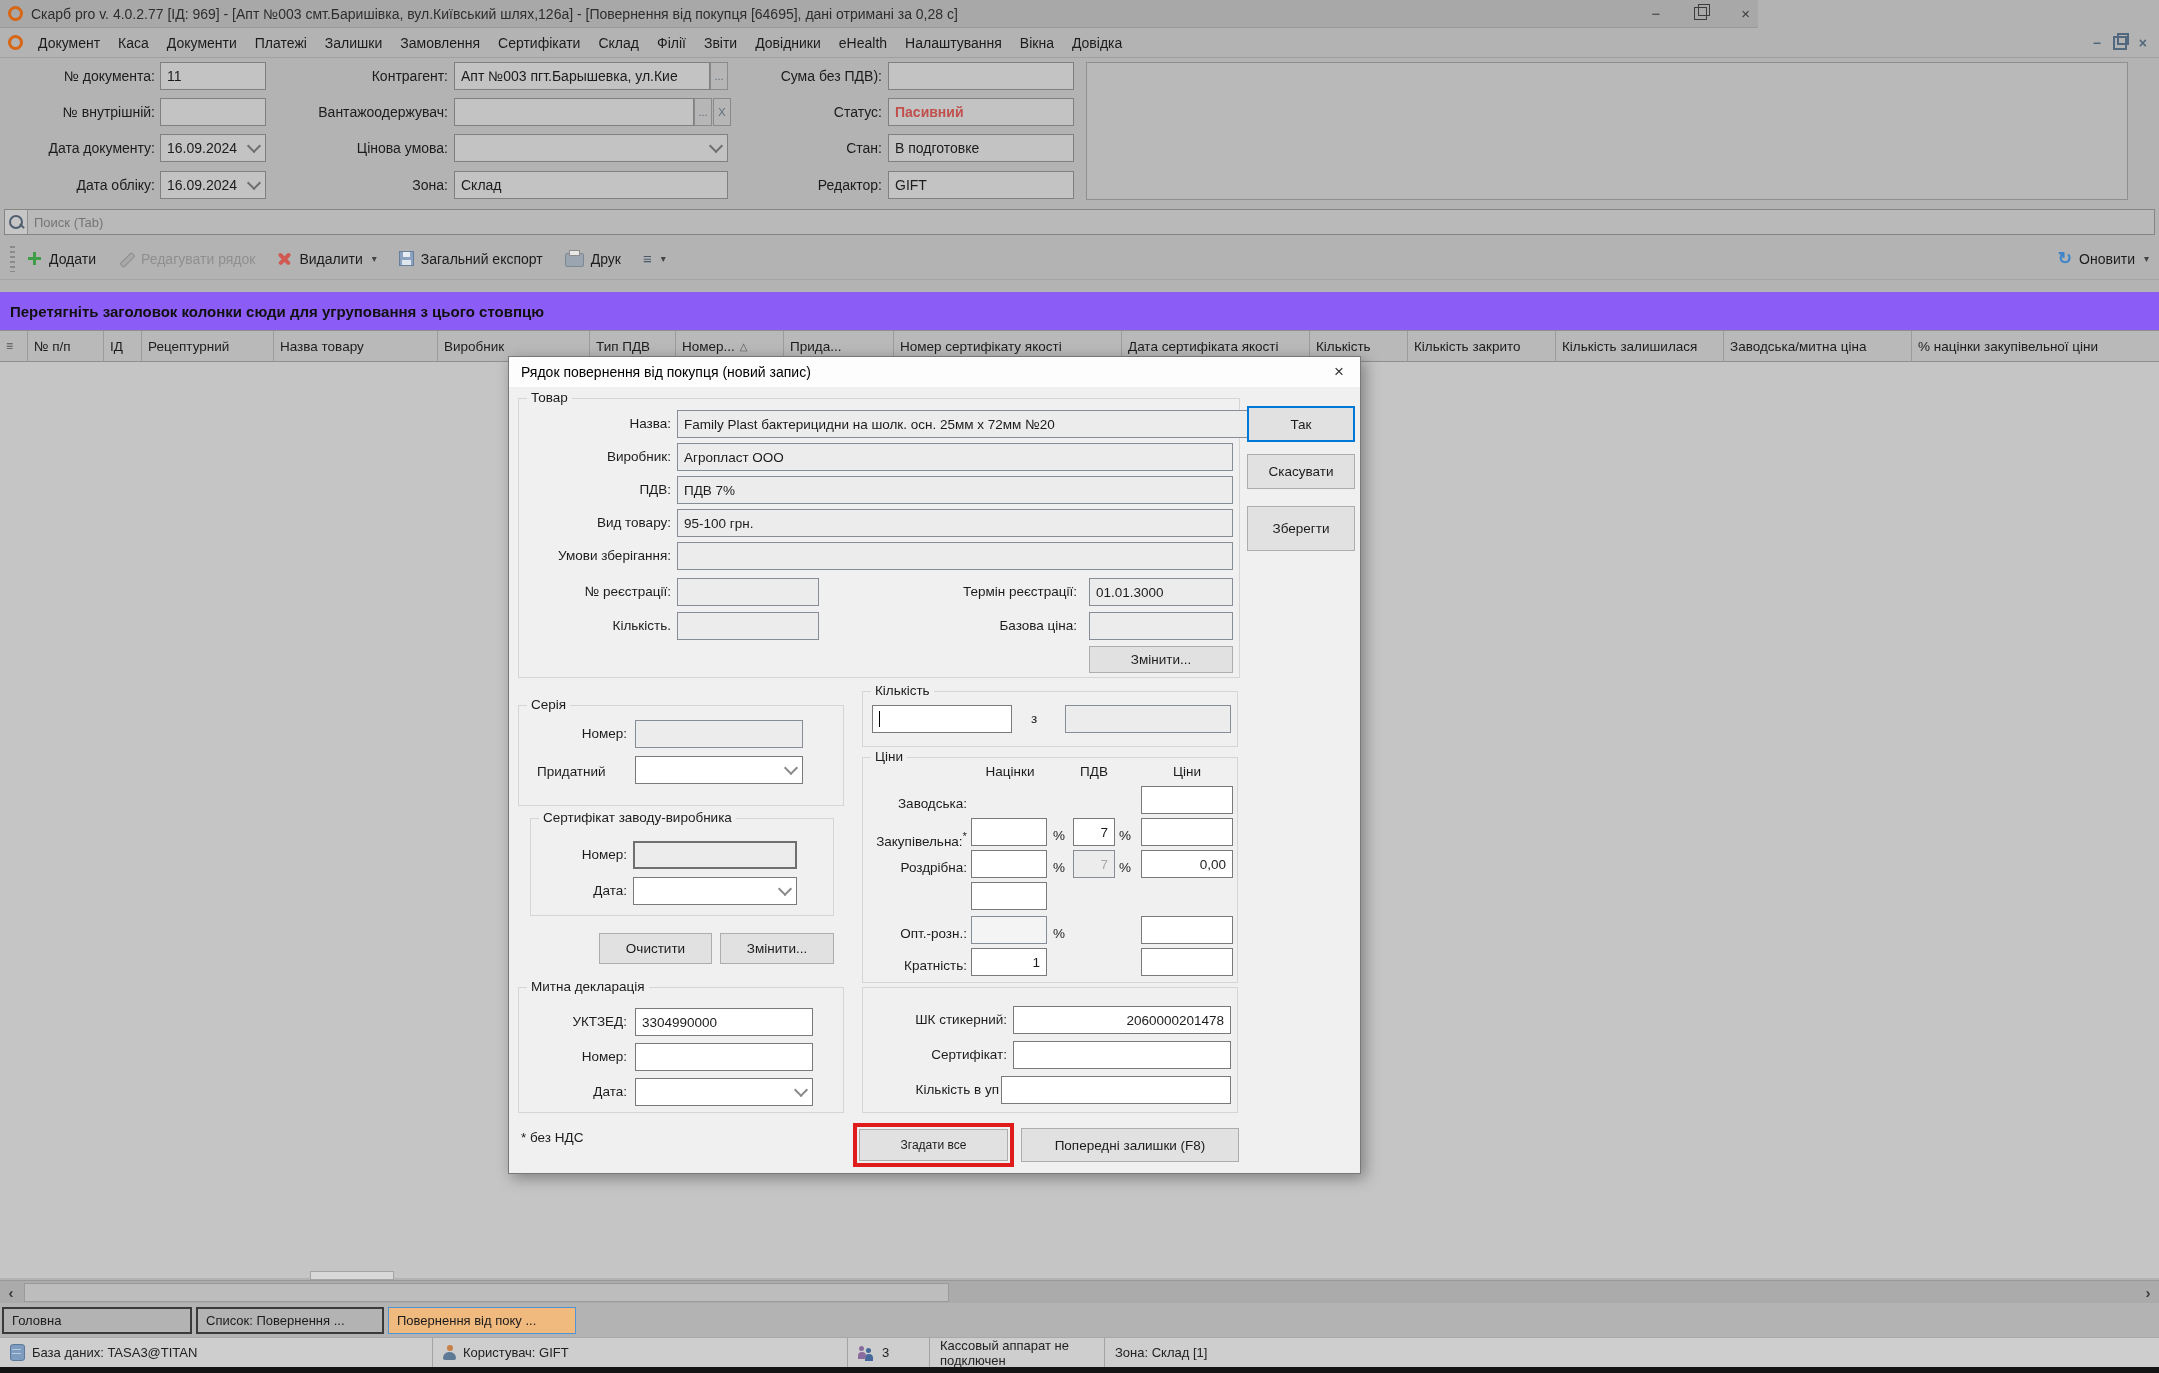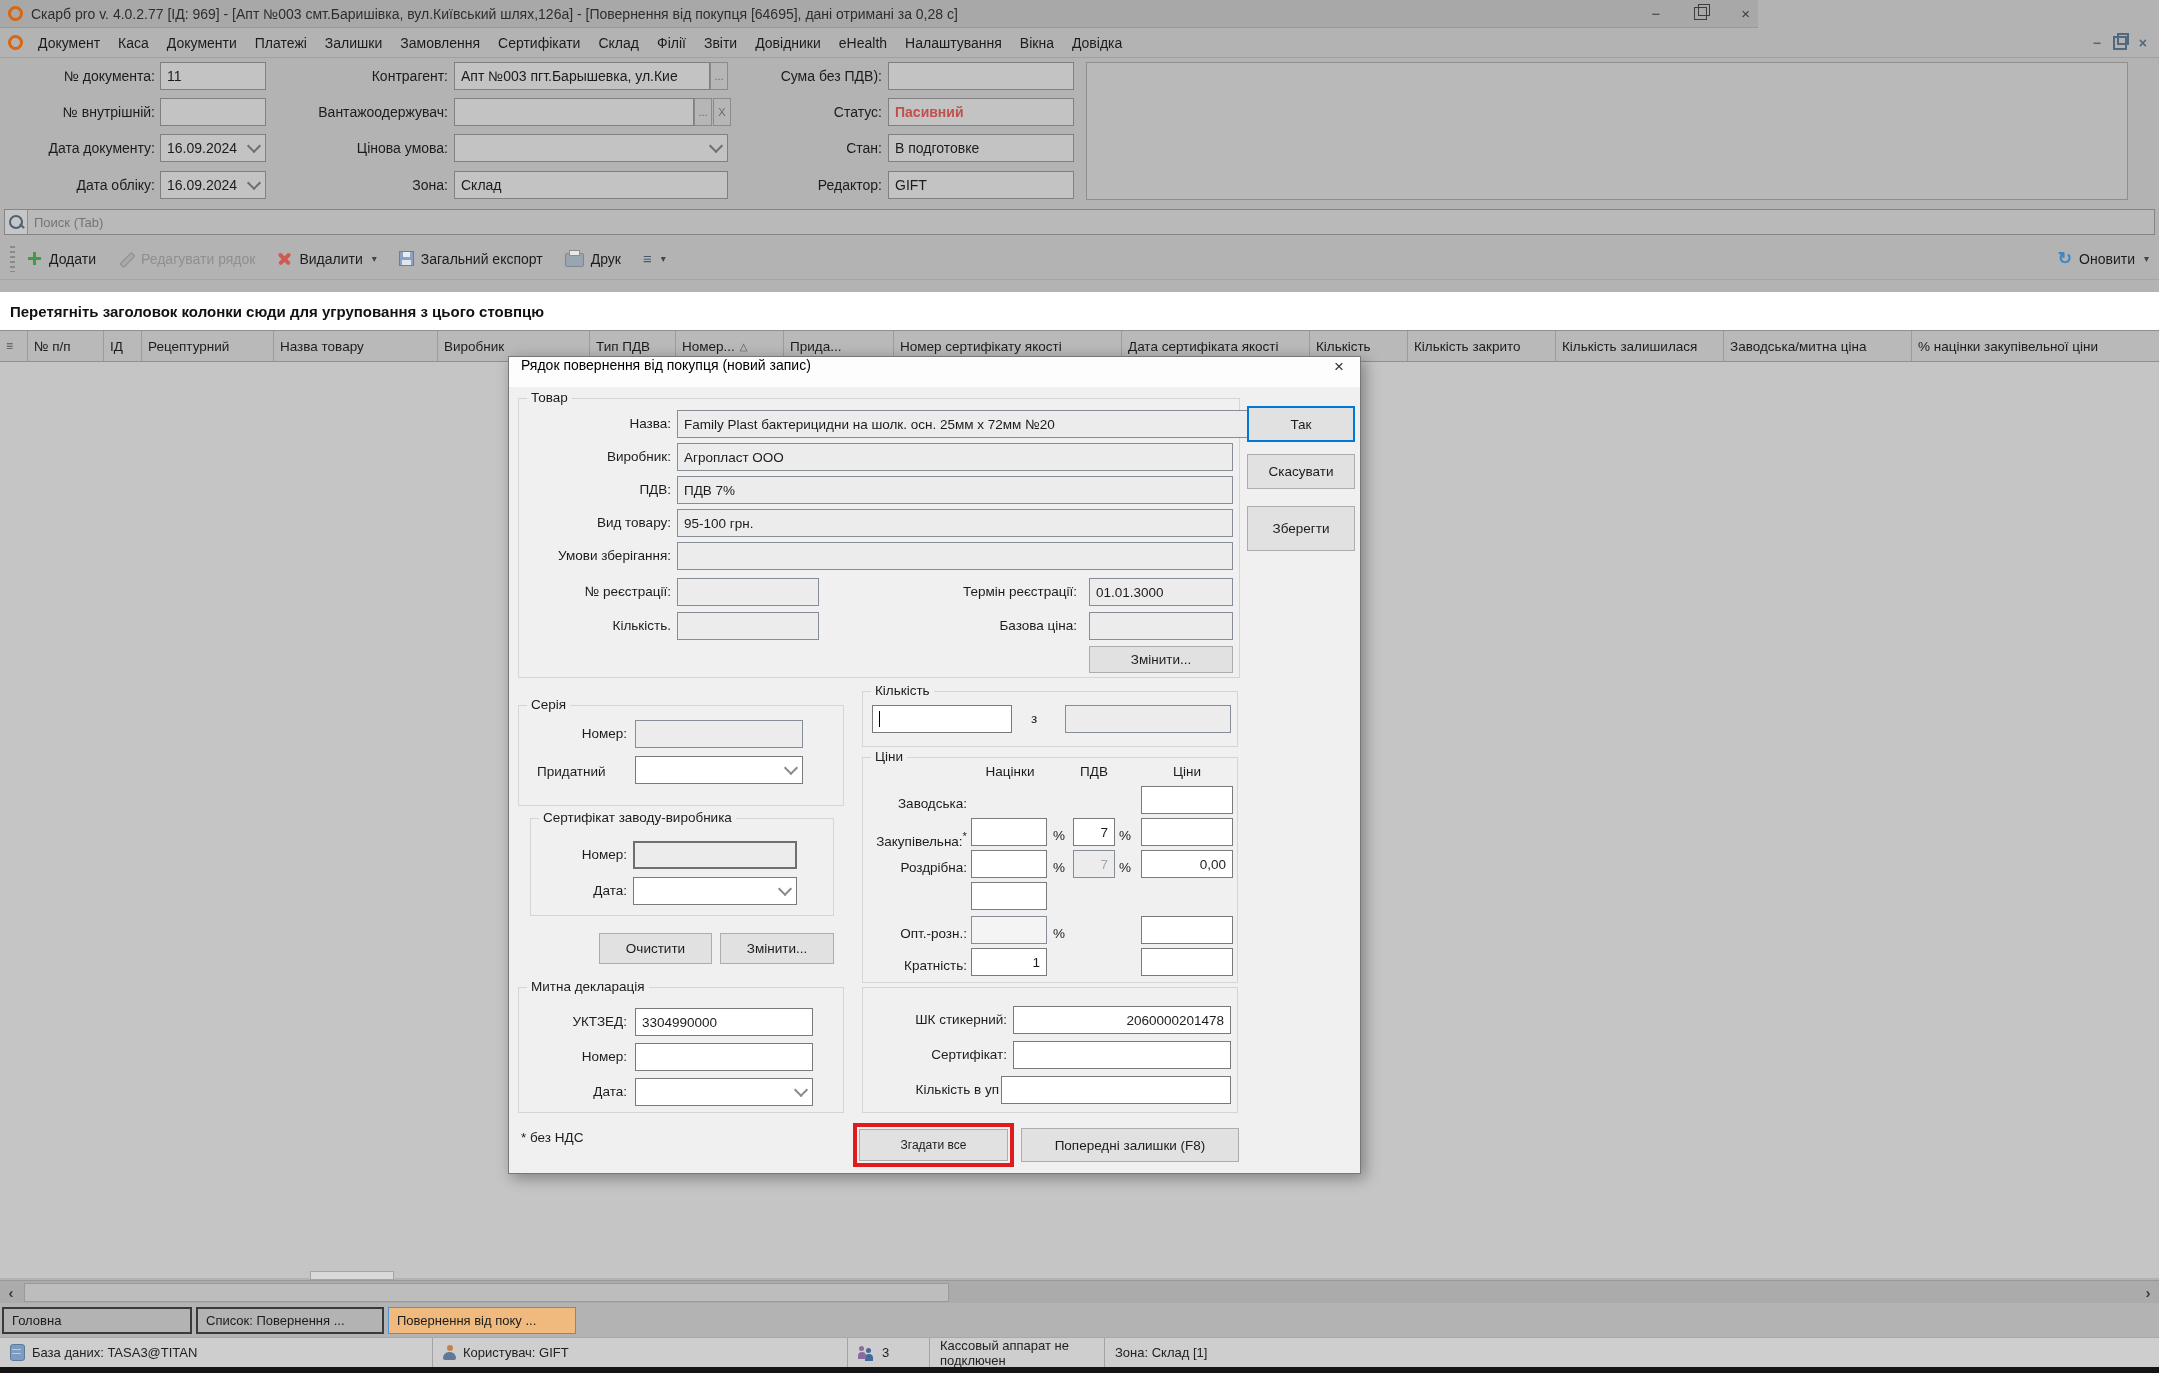--- a/index.html
+++ b/index.html
@@ -59,31 +59,31 @@
   .ico-floppy{width:15px;height:15px;background:#8ba2c0;border:1px solid #68809e;box-sizing:border-box;position:relative;}
   .ico-floppy::before{content:"";position:absolute;left:3px;top:0;width:7px;height:5px;background:#e8edf3;}
   .ico-floppy::after{content:"";position:absolute;left:2px;top:8px;width:9px;height:5px;background:#dfe6ee;}
   .ico-printer{width:17px;height:12px;background:#9aa5b1;border:1px solid #7d8893;border-radius:2px;position:relative;margin-top:3px;}
   .ico-printer::before{content:"";position:absolute;left:3px;top:-4px;width:9px;height:4px;background:#e8e8e8;border:1px solid #8d8d8d;}
   .ico-refresh{color:#3d85c8;font-size:17px;font-weight:bold;line-height:1;}
   .ico-list{color:#4a5a6a;font-size:15px;font-weight:bold;}
   .tb-right{margin-left:auto;display:flex;align-items:center;gap:7px;font-size:14px;}
   
   .hintrow{left:0;top:292px;width:2159px;height:38px;display:flex;align-items:center;padding:0 10px;box-sizing:border-box;
-    font-weight:bold;font-size:15px;color:#111;background:#ffffff;}
+    font-weight:bold;font-size:15px;color:#111;background:#8b5cf6;}
   .ghead{left:0;top:330px;width:2159px;height:32px;background:#b9b9b9;border-top:1px solid #8f8f8f;border-bottom:1px solid #8f8f8f;
     display:flex;box-sizing:border-box;font-size:13.5px;}
   .gcell{border-right:1px solid #9c9c9c;display:flex;align-items:center;padding:0 6px;box-sizing:border-box;
     white-space:nowrap;overflow:hidden;flex:0 0 auto;}
   .sorticon{font-size:10px;color:#555;margin-left:5px;}
   .gbody{left:0;top:362px;width:2159px;height:916px;background:#c5c5c5;}
   
   .dlg{left:508px;top:356px;width:853px;height:818px;background:#f0f0f0;border:1px solid #787878;
     box-shadow:4px 4px 14px rgba(0,0,0,.35);box-sizing:border-box;font-size:13.5px;}
-  .dlg-title{position:absolute;left:0;top:0;width:100%;height:30px;background:#fdfdfd;display:flex;
+  .dlg-title{position:absolute;left:0;top:0;width:100%;height:30px;background:#fdfdfd;display:flex;align-items:center;
     padding:0 12px;box-sizing:border-box;font-size:14px;color:#000;}
   .dlg-close{margin-left:auto;font-size:17px;color:#333;padding:0 4px;}
   .gb{position:absolute;border:1px solid #d5d5d5;box-sizing:border-box;}
   .gb-label{position:absolute;top:-9px;left:8px;background:#f0f0f0;padding:0 4px;font-size:13.5px;white-space:nowrap;}
   .dlbl{position:absolute;text-align:right;white-space:nowrap;line-height:28px;font-size:13.5px;}
   .din{position:absolute;height:28px;background:#ececec;border:1px solid #878d96;box-sizing:border-box;
     display:flex;align-items:center;padding:0 6px;font-size:13.5px;white-space:nowrap;overflow:hidden;}
   .din.white{background:#fff;border-color:#7a7a7a;}
   .din.num{justify-content:flex-end;}
   .din .chev{margin-left:auto;width:8px;height:8px;border-right:2px solid #8a8a8a;border-bottom:2px solid #8a8a8a;transform:rotate(45deg);margin-top:-4px;}

